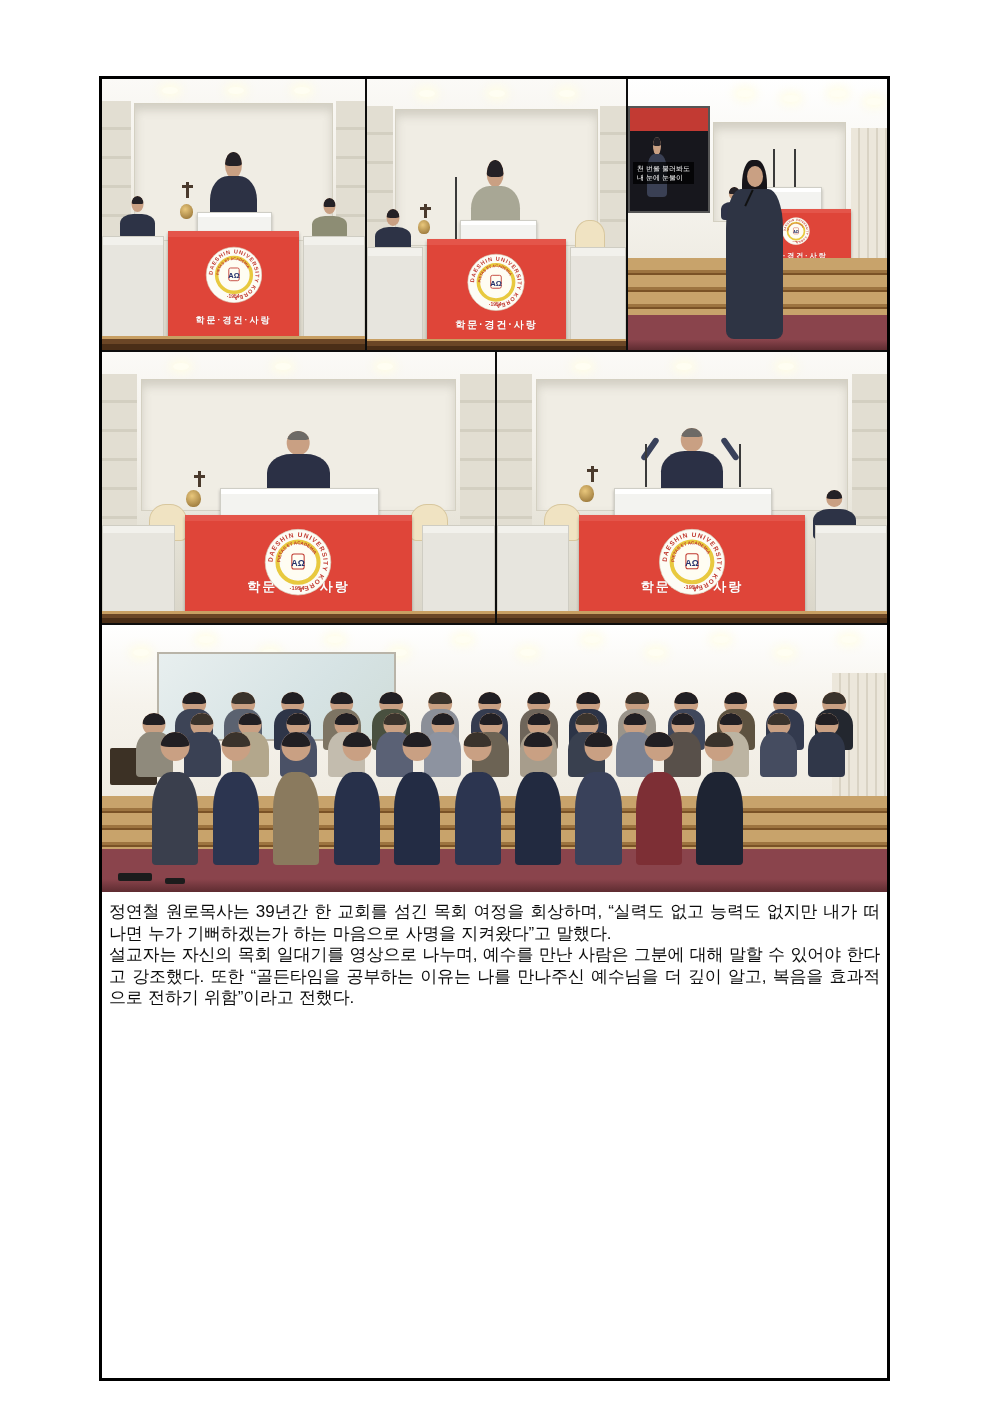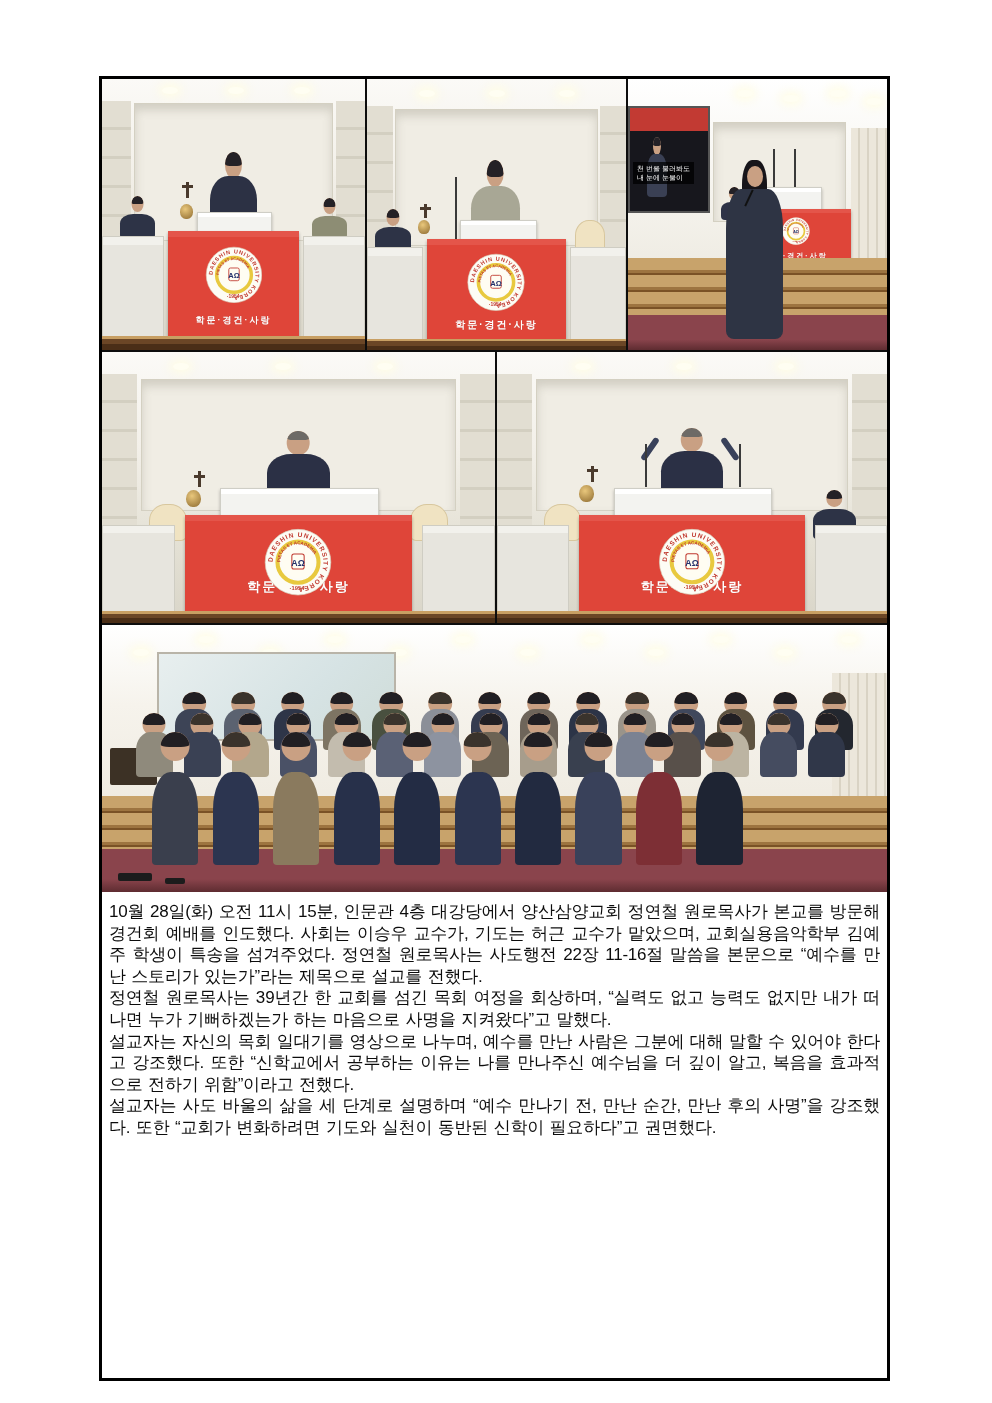--- a/index.html
+++ b/index.html
@@ -616,19 +616,17 @@
        <div style="position:absolute;left:6%;right:6%;top:30%;bottom:0;background:#1e2433;border-radius:40% 40% 4px 4px;"></div>
               </div>
             </div>
           <div class="gear" style="left:2%;bottom:4%;width:34px;height:8px"></div>
           <div class="gear" style="left:8%;bottom:3%;width:20px;height:6px"></div>
         </div>
       </div>
     </div>
 
     <div class="article">
-      <div class="para">10월 28일(화) 오전 11시 15분, 인문관 4층 대강당에서 양산삼양교회 정연철 원로목사가 본교를 방문해 경건회 예배를 인도했다. 사회는 이승우 교수가, 기도는 허근 교수가 맡았으며, 교회실용음악학부 김예주 학생이 특송을 섬겨주었다. 정연철 원로목사는 사도행전 22장 11-16절 말씀을 본문으로 “예수를 만난 스토리가 있는가”라는 제목으로 설교를 전했다.</div>
       <div class="para">정연철 원로목사는 39년간 한 교회를 섬긴 목회 여정을 회상하며, “실력도 없고 능력도 없지만 내가 떠나면 누가 기뻐하겠는가 하는 마음으로 사명을 지켜왔다”고 말했다.</div>
-      <div class="para">설교자는 자신의 목회 일대기를 영상으로 나누며, 예수를 만난 사람은 그분에 대해 말할 수 있어야 한다고 강조했다. 또한 “신학교에서 공부하는 이유는 나를 만나주신 예수님을 더 깊이 알고, 복음을 효과적으로 전하기 위함”이라고 전했다.</div>
-      <div class="para">설교자는 사도 바울의 삶을 세 단계로 설명하며 “예수 만나기 전, 만난 순간, 만난 후의 사명”을 강조했다. 또한 “교회가 변화하려면 기도와 실천이 동반된 신학이 필요하다”고 권면했다.</div>
+      <div class="para">설교자는 자신의 목회 일대기를 영상으로 나누며, 예수를 만난 사람은 그분에 대해 말할 수 있어야 한다고 강조했다. 또한 “골든타임을 공부하는 이유는 나를 만나주신 예수님을 더 깊이 알고, 복음을 효과적으로 전하기 위함”이라고 전했다.</div>
     </div>
   </div>
 </div>
 
 </body></html>

